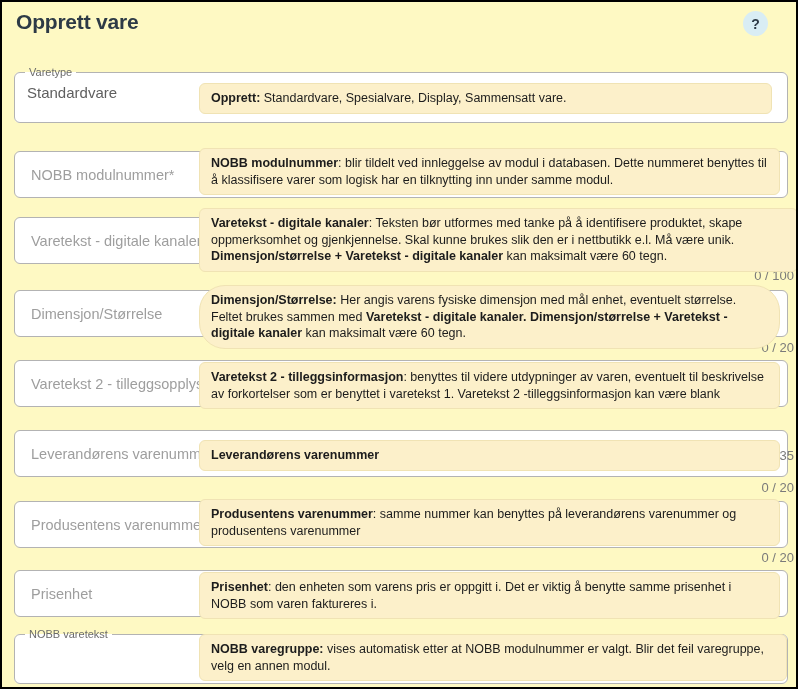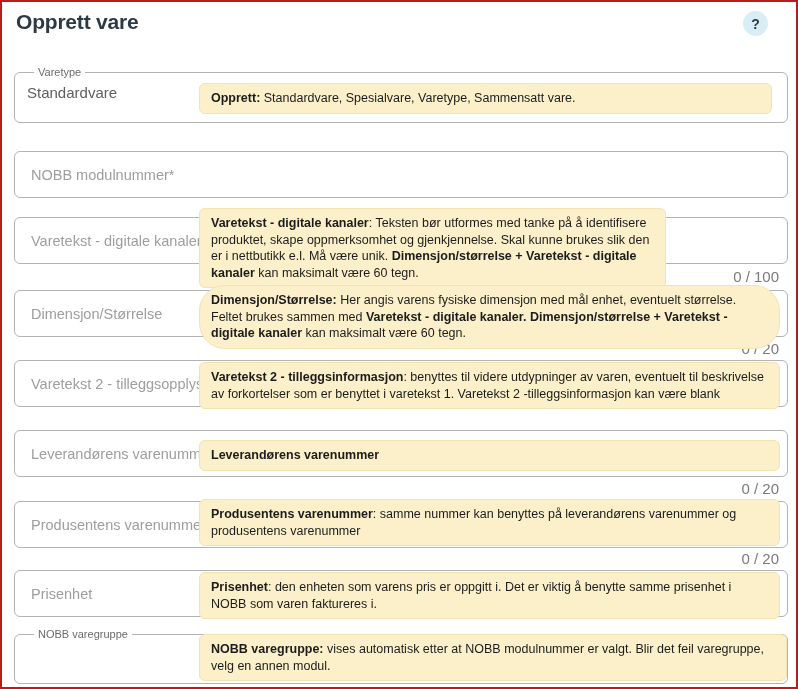--- a/index.html
+++ b/index.html
@@ -3,22 +3,22 @@
 <meta charset="utf-8">
 <style>
   * { box-sizing: border-box; margin: 0; padding: 0; }
   html, body { background: #e9e9e9; }
   body { font-family: "Liberation Sans", sans-serif; }
 
   .page {
     position: relative;
     width: 798px;
     height: 689px;
-    background: #ffffff;
-    border: 2px solid #b91c1c;
+    background: #fef9c3;
+    border: 2px solid #000000;
     overflow: hidden;
   }
 
   .page-title {
     position: absolute;
     left: 14px; top: 8px;
     font-size: 21px;
     font-weight: bold;
     color: #2d3a46;
     letter-spacing: -0.2px;
@@ -71,21 +71,21 @@
     width: 774px;
     border: 1px solid #b3b3b3;
     border-radius: 6px;
     background: #fff;
     padding: 0 8px 8px 8px;
   }
   fieldset.row-fs legend {
     font-size: 11px;
     color: #6b6b6b;
     padding: 0 4px;
-    margin-left: 11px;
+    margin-left: 2px;
   }
   .fs-value {
     font-size: 15px;
     color: #5f5f5f;
     padding: 6px 4px 4px 4px;
   }
 
   
   .tooltip {
     position: absolute;
@@ -97,40 +97,40 @@
     font-size: 12.5px;
     line-height: 16.5px;
     color: #1c1c1c;
     z-index: 5;
   }
   .tooltip b { font-weight: bold; }
 
   
   .counter {
     position: absolute;
-    right: 17px;
-    font-size: 15px;
+    right: 2px;
+    font-size: 13px;
     color: #7a7a7a;
     z-index: 1;
   }
 
   
   #row-varetype   { top: 64px;  height: 57px; }
   #row-modul      { top: 149px; }
   #row-varetekst  { top: 215px; }
   #row-dimensjon  { top: 288px; }
   #row-varetekst2 { top: 358px; }
   #row-leverandor { top: 428px; }
   #row-produsent  { top: 499px; }
   #row-prisenhet  { top: 568px; }
   #row-varegruppe { top: 626px; height: 56px; }
 
   #tt-varetype   { top: 81px;  width: 573px; }
   #tt-modul      { top: 146px; width: 581px; }
-  #tt-varetekst  { top: 206px; width: 467px; }
+  #tt-varetekst  { top: 206px; width: 599px; }
   #tt-dimensjon  { top: 283px; width: 581px; border-radius: 26px; }
   #tt-varetekst2 { top: 360px; width: 581px; }
   #tt-leverandor { top: 438px; width: 581px; }
   #tt-produsent  { top: 497px; width: 581px; }
   #tt-prisenhet  { top: 570px; width: 581px; }
   #tt-varegruppe { top: 632px; width: 588px; }
 
   #cnt-varetekst  { top: 266px; }
   #cnt-dimensjon  { top: 338px; }
   #cnt-varetekst2 { top: 408px; margin-top: 38px; }
@@ -177,25 +177,26 @@
   <div class="row" id="row-produsent">
     <input type="text" placeholder="Produsentens varenummer" style="">
   </div>
   <div class="counter" id="cnt-produsent">0 / 20</div>
 
   <div class="row" id="row-prisenhet">
     <input type="text" placeholder="Prisenhet" style="">
   </div>
 
   <fieldset class="row-fs" id="row-varegruppe">
-    <legend>NOBB varegruppe</legend>
+    <legend>NOBB varetekst</legend>
     <div class="fs-value"></div>
   </fieldset>
 
-  <div class="tooltip" id="tt-varetype"><b>Opprett:</b><span> Standardvare, Spesialvare, Varetype, Sammensatt vare.</span></div>
+  <div class="tooltip" id="tt-varetype"><b>Opprett:</b><span> Standardvare, Spesialvare, Display, Sammensatt vare.</span></div>
+  <div class="tooltip" id="tt-modul"><b>NOBB modulnummer</b><span>: blir tildelt ved innleggelse av modul i databasen. Dette nummeret benyttes til å klassifisere varer som logisk har en tilknytting inn under samme modul.</span></div>
   <div class="tooltip" id="tt-varetekst"><b>Varetekst - digitale kanaler</b><span>: Teksten bør utformes med tanke på å identifisere produktet, skape oppmerksomhet og gjenkjennelse.  Skal kunne brukes slik den er i nettbutikk e.l. Må være unik. </span><b>Dimensjon/størrelse + Varetekst - digitale kanaler</b><span> kan maksimalt være 60 tegn.</span></div>
   <div class="tooltip" id="tt-dimensjon"><b>Dimensjon/Størrelse:</b><span> Her angis varens fysiske dimensjon med mål enhet, eventuelt størrelse. Feltet brukes sammen med </span><b>Varetekst - digitale kanaler.</b><span>  </span><b>Dimensjon/størrelse + Varetekst - digitale kanaler</b><span> kan maksimalt være 60 tegn.</span></div>
   <div class="tooltip" id="tt-varetekst2"><b>Varetekst 2 - tilleggsinformasjon</b><span>: benyttes til videre utdypninger av varen, eventuelt til beskrivelse av forkortelser som er benyttet i varetekst 1. Varetekst 2 -tilleggsinformasjon kan være blank</span></div>
   <div class="tooltip" id="tt-leverandor"><b>Leverandørens varenummer</b></div>
   <div class="tooltip" id="tt-prisenhet"><b>Prisenhet</b><span>: den enheten som varens pris er oppgitt i. Det er viktig å benytte samme prisenhet i NOBB som varen faktureres i.</span></div>
   <div class="tooltip" id="tt-produsent"><b>Produsentens varenummer</b><span>: samme nummer kan benyttes på leverandørens varenummer og produsentens varenummer</span></div>
   <div class="tooltip" id="tt-varegruppe"><b>NOBB varegruppe:</b><span> vises automatisk etter at NOBB modulnummer er valgt. Blir det feil varegruppe, velg en annen modul.</span></div>
 
 </div>
 

